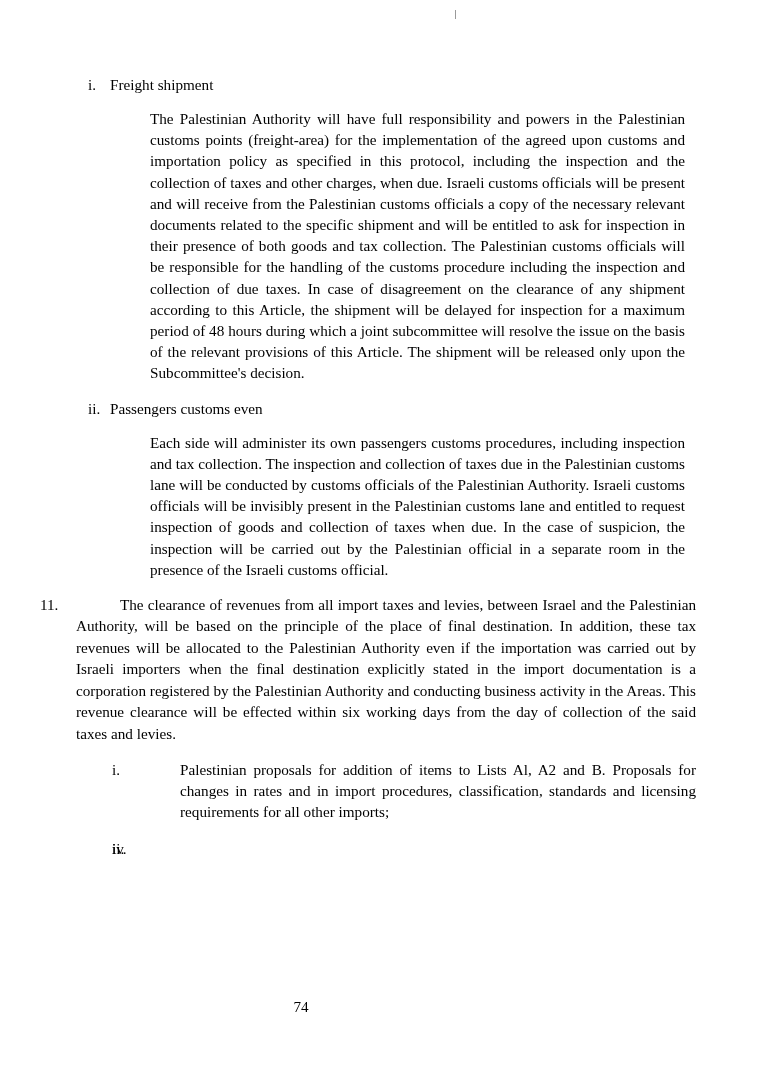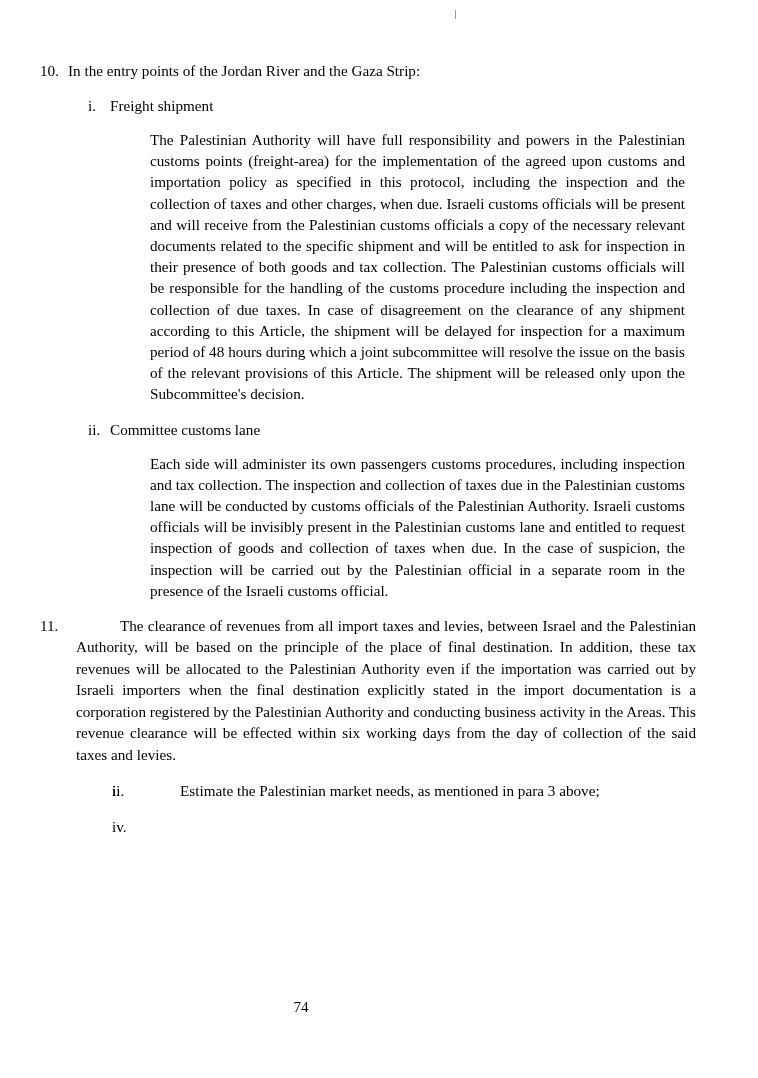--- a/index.html
+++ b/index.html
@@ -118,50 +118,46 @@
     font-size: 15.2px;
   }
 </style>
 </head>
 <body>
 
 <div class="page">
 
   <div class="tick"></div>
 
-  <div class="item item-10">
-    <span class="marker">10.</span>
-    <div class="lead">In the entry points of the Jordan River and the Gaza Strip:</div>
-  </div>
 
   <div class="sub-roman">
     <span class="rm">i.</span>
     <span>Freight shipment</span>
   </div>
   <div class="body-para">The Palestinian Authority will have full responsibility and powers in the Palestinian customs  points (freight-area) for the implementation of the agreed upon customs and importation policy  as specified in this protocol, including the  inspection  and  the collection of taxes and other charges, when due. Israeli customs  officials will be present and will receive from the Palestinian customs officials a copy  of the  necessary  relevant  documents  related to the specific shipment  and  will  be  entitled  to  ask  for inspection in their presence of both goods  and  tax collection. The Palestinian customs officials will be responsible for  the  handling   of  the customs procedure including  the  inspection  and collection  of  due  taxes.  In  case  of  disagreement  on  the  clearance  of  any shipment  according to this Article, the shipment will be delayed for inspection for  a  maximum  period  of  48  hours   during  which a joint subcommittee will resolve  the  issue  on  the  basis  of  the relevant provisions of this Article. The shipment will be released only upon the Subcommittee's decision.</div>
 
   <div class="sub-roman">
     <span class="rm">ii.</span>
-    <span>Committee customs lane</span>
+    <span>Passengers customs even</span>
   </div>
   <div class="body-para">Each  side  will  administer  its   own passengers customs procedures, including inspection   and tax collection. The inspection and collection of taxes due in the Palestinian   customs   lane   will   be  conducted by customs officials of the Palestinian  Authority.  Israeli  customs officials will be invisibly present in the Palestinian   customs  lane and entitled to request inspection of goods and collection  of  taxes  when  due.  In the case of suspicion, the inspection will be carried  out  by the Palestinian official in a separate room in the presence of the Israeli customs official.</div>
 
   <div class="num-para">
     <span class="nmark">11.</span>
     <span class="ptext"><span class="indent"></span><span>The  clearance of revenues from all import taxes and levies, between Israel and the  Palestinian  Authority,  will  be  based  on the principle of the place of final destination.  In  addition,   these  tax revenues will be allocated to the Palestinian Authority  even  if  the  importation was carried out by Israeli importers when the final destination  explicitly stated in the import documentation is a corporation registered by the  Palestinian  Authority  and conducting business activity in the Areas. This revenue clearance  will  be  effected  within   six working days from the day of collection of the said taxes and levies.</span></span>
   </div>
 
 
   <div class="list-roman">
     <span class="rnum">i.</span>
+    <span class="rtext">Palestinian  proposals  for addition of items to Lists Al, A2 and B. Proposals for  changes  in  rates  and  in  import  procedures, classification, standards and licensing requirements for all other imports;</span>
   </div>
 
   <div class="list-roman">
     <span class="rnum">ii.</span>
-    <span class="rtext">Estimate the Palestinian market needs, as mentioned in para 3 above;</span>
   </div>
 
 
   <div class="list-roman">
     <span class="rnum">iv.</span>
   </div>
 
   <div class="page-number">74</div>
 
 </div>

